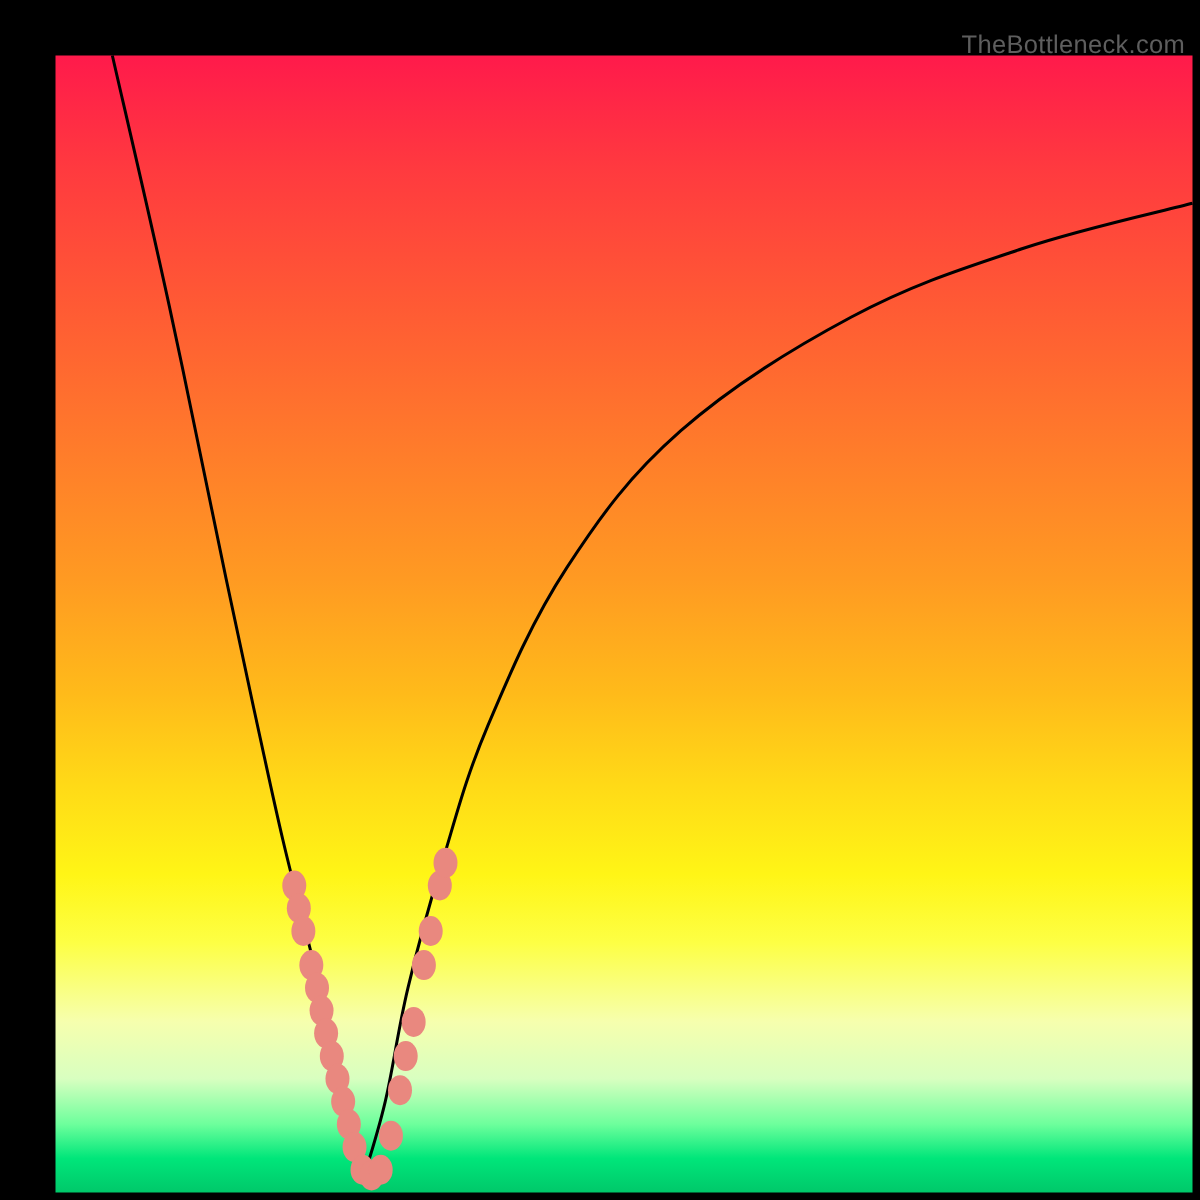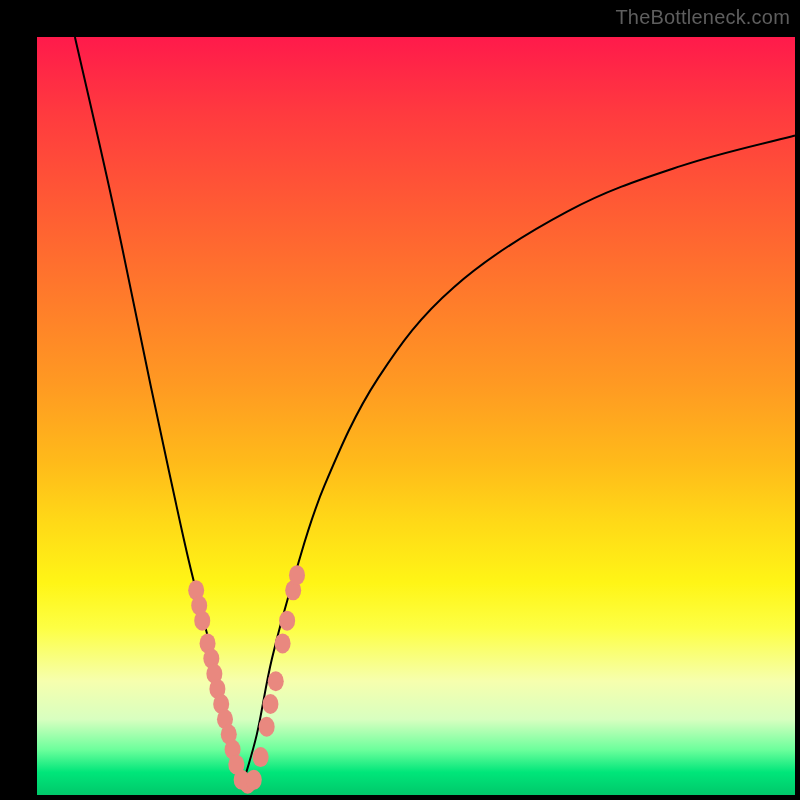--- a/index.html
+++ b/index.html
@@ -36,24 +36,24 @@
       #fdff44 78%,
       #f6ffae 85%,
       #d8ffc0 90%,
       #6dff9c 94%,
       #00e67a 97%,
       #00c86a 100%
     );
   }
   .watermark {
     position: absolute;
-    top: 6px;
+    top: 20px;
     right: 10px;
     color: #5e5e5e;
-    font-size: 20px;
+    font-size: 17px;
     font-weight: 500;
     letter-spacing: 0.2px;
   }
   svg.curves {
     position: absolute;
     left: 0;
     top: 0;
     width: 758px;
     height: 758px;
     overflow: visible;

